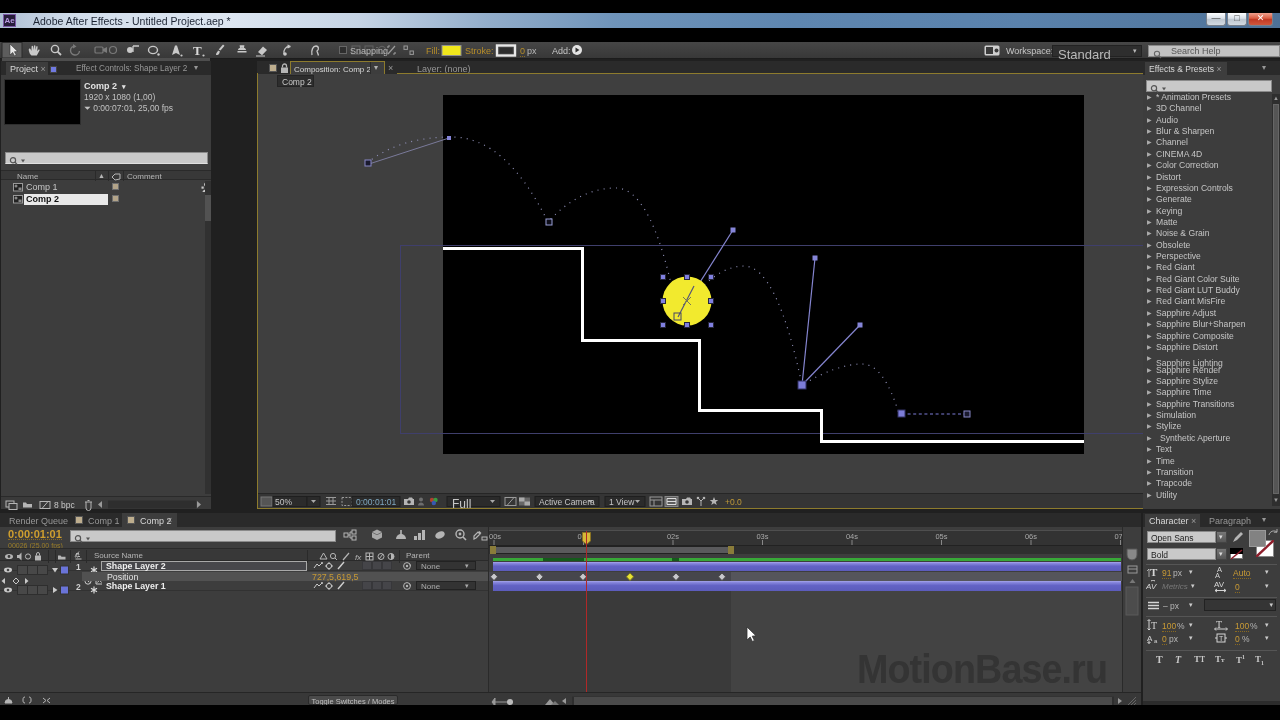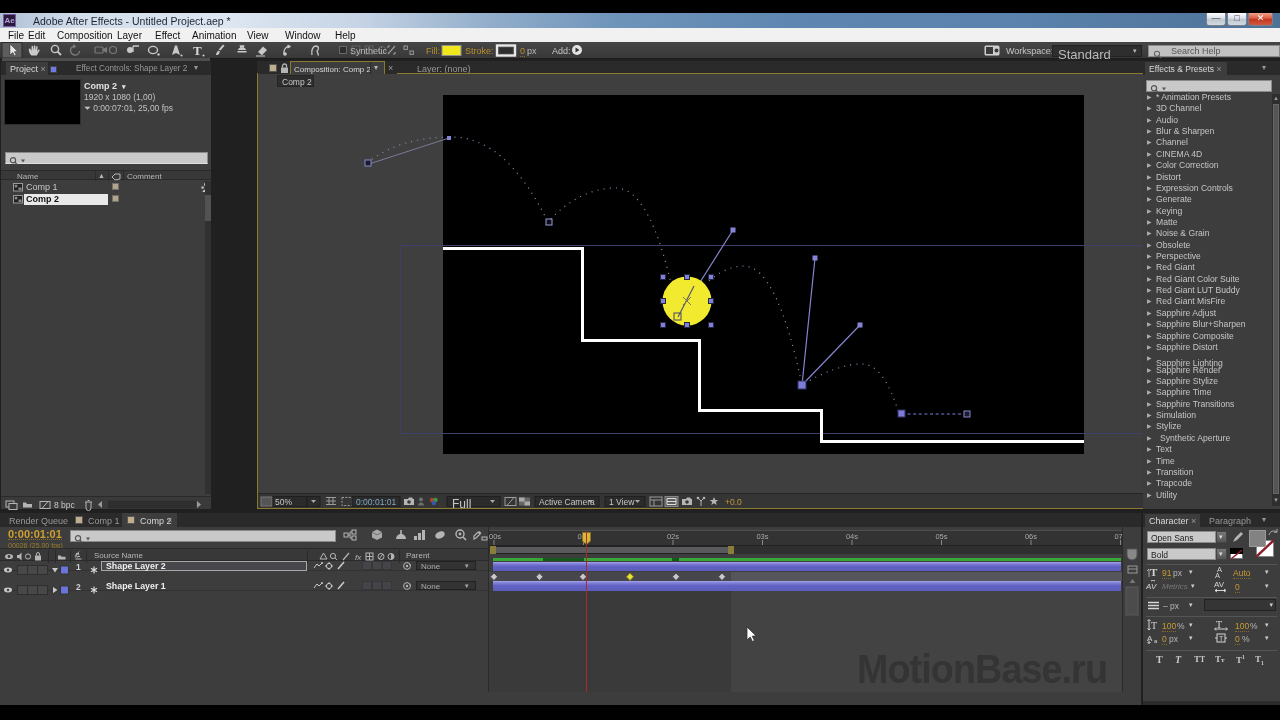--- a/index.html
+++ b/index.html
@@ -33,31 +33,20 @@
 <body>
 <div id="stage">
 
   <div id="base" class="abs"></div>
   <div id="titlebar" class="abs"></div>
   <div id="aeicon" class="abs">Ae</div>
   <div id="title-text" class="abs">Adobe After Effects - Untitled Project.aep *</div>
   <div class="abs winbtn" style="left:1206px;width:20px;">—</div>
   <div class="abs winbtn" style="left:1227px;width:20px;">□</div>
   <div class="abs winbtn" id="btn-close" style="left:1248px;width:25px;">✕</div>
-  <div id="menubar" class="abs">
-    <span class="menu" style="left:8px;">File</span>
-    <span class="menu" style="left:28px;">Edit</span>
-    <span class="menu" style="left:57px;">Composition</span>
-    <span class="menu" style="left:117px;">Layer</span>
-    <span class="menu" style="left:155px;">Effect</span>
-    <span class="menu" style="left:192px;">Animation</span>
-    <span class="menu" style="left:247px;">View</span>
-    <span class="menu" style="left:285px;">Window</span>
-    <span class="menu" style="left:335px;">Help</span>
-  </div>
   <div id="toolbar" class="abs">
     <svg width="1280" height="17" style="position:absolute;left:0;top:0;">
 
       <rect x="2" y="0.5" width="20" height="15.5" fill="#5d5d5d" stroke="#2a2a2a"></rect>
       <path d="M10 2 L10 13 L12.7 10.4 L14.6 14 L16.2 13.1 L14.4 9.7 L17.6 9.4 Z" fill="#e8e8e8" stroke="#222" stroke-width="0.5"></path>
 
       <path d="M30 12 C29 9 28 7 29.5 6.5 C30.6 6.2 31 8 31.4 9 L31.6 4.4 C31.6 3.4 33 3.4 33.1 4.4 L33.4 8 L34 3.8 C34.2 2.9 35.4 3 35.4 3.9 L35.5 8 L36.3 4.6 C36.6 3.7 37.7 4 37.6 4.9 L37.2 9.2 L38.3 7.8 C39 7 40 7.6 39.5 8.6 C38.7 10.2 37.7 12 36.8 13.5 L31.5 13.5 Z" fill="#c9c9c9"></path>
 
       <circle cx="55" cy="7" r="3.6" fill="none" stroke="#c9c9c9" stroke-width="1.4"></circle>
       <line x1="57.6" y1="9.6" x2="61" y2="13" stroke="#c9c9c9" stroke-width="1.8"></line>
@@ -104,21 +93,21 @@
       <rect x="410" y="9" width="3.4" height="3.4" fill="none" stroke="#9a9a9a"></rect>
 
       <rect x="442" y="3.5" width="19" height="10" fill="#f0e71c" stroke="#8f8f8f"></rect>
 
       <rect x="497" y="3.5" width="18" height="10" fill="none" stroke="#e8e8e8" stroke-width="2.4"></rect>
       <rect x="499.5" y="6" width="13" height="5" fill="#2e2e2e"></rect>
 
       <circle cx="577" cy="8" r="5" fill="#e4e4e4"></circle>
       <path d="M575.5 5.5 L579.5 8 L575.5 10.5 Z" fill="#333"></path>
     </svg>
-    <span class="abs" style="left:350px;top:4px;font-size:9px;color:#b9b9b9;">Synthetic</span>
+    <span class="abs" style="left:350px;top:4px;font-size:9px;color:#b9b9b9;">Snapping</span>
     <span class="abs" style="left:426px;top:4px;font-size:9px;color:#b78d28;">Fill:</span>
     <span class="abs" style="left:465px;top:4px;font-size:9px;color:#b78d28;">Stroke:</span>
     <span class="abs" style="left:520px;top:4px;font-size:9px;color:#b78d28;border-bottom:1px dotted #8a6a20;">0</span>
     <span class="abs" style="left:527px;top:4px;font-size:9px;color:#b9b9b9;">px</span>
     <span class="abs" style="left:552px;top:4px;font-size:9px;color:#c6c6c6;">Add:</span>
     <svg class="abs" style="left:984px;top:3px;" width="16" height="11">
         <rect x="0.5" y="0.5" width="15" height="10" rx="1.5" fill="#cfcfcf"></rect>
         <rect x="2" y="2" width="7" height="7" fill="#3a3a3a"></rect>
         <circle cx="12.5" cy="5.5" r="2" fill="#3a3a3a"></circle>
       </svg>
@@ -671,20 +660,33 @@
       <svg class="abs" style="left:400px;top:0px;" width="16" height="10">
           <circle cx="7" cy="5" r="3.4" fill="none" stroke="#b5b5b5"></circle>
           <circle cx="7" cy="5" r="1.2" fill="#b5b5b5"></circle>
           <path d="M10.4 5 a3.4 3.4 0 0 0 -1 -2.4" stroke="#b5b5b5" fill="none"></path>
         </svg>
       <div class="abs" style="left:416px;top:0px;width:60px;height:9px;background:#333;border:1px solid #222;">
         <span class="abs" style="left:4px;top:0px;font-size:8px;color:#aaa;">None</span>
         <span class="abs" style="left:48px;top:0px;font-size:7px;color:#aaa;">▾</span>
       </div>
     </div>
+    <div class="abs" style="left:0;top:58.5px;width:488px;height:9.7px;">
+      <div class="abs" style="left:82px;top:0;width:406px;height:9.7px;background:#515151;"></div>
+      <svg width="488" height="10">
+        <path d="M5 2 l-3.5 3 l3.5 3 z" fill="#c9c9c9"></path>
+        <path d="M16 2 l3 3 l-3 3 l-3 -3 Z" fill="none" stroke="#c9c9c9"></path>
+        <path d="M25 2 l3.5 3 l-3.5 3 z" fill="#c9c9c9"></path>
+        <circle cx="88" cy="5.2" r="3" fill="none" stroke="#c9c9c9"></circle>
+          <path d="M88 3.4 v1.8 l1.4 1 M86.8 1.6 h2.4" stroke="#c9c9c9" fill="none"></path>
+        <path d="M96 2 v6 h6 M97.5 6.5 l2 -2.5 l2 2.5" stroke="#c9c9c9" fill="none"></path>
+      </svg>
+      <span class="abs" style="left:107px;top:0px;font-size:8.8px;color:#e4e4e4;">Position</span>
+      <span class="abs" style="left:312px;top:0px;font-size:8.8px;color:#c89a35;">727,5,619,5</span>
+    </div>
     <div class="abs" style="left:0;top:68.2px;width:488px;height:10.2px;border-bottom:1px solid #323232;">
       <svg width="488" height="10">
         <path d="M4 5 a4 2.4 0 0 1 8 0 a4 2.4 0 0 1 -8 0 Z" fill="#c9c9c9"></path>
           <circle cx="8" cy="5" r="1.3" fill="#444"></circle>
         <g fill="#484848" stroke="#2e2e2e">
             <rect x="17.5" y="0.5" width="10" height="9"></rect>
             <rect x="27.5" y="0.5" width="10" height="9"></rect>
             <rect x="37.5" y="0.5" width="10" height="9"></rect>
           </g>
         <path d="M53 2 l4.5 3 l-4.5 3 Z" fill="#c9c9c9"></path>
@@ -713,20 +715,37 @@
       <div class="abs" style="left:416px;top:0px;width:60px;height:9px;background:#333;border:1px solid #222;">
         <span class="abs" style="left:4px;top:0px;font-size:8px;color:#aaa;">None</span>
         <span class="abs" style="left:48px;top:0px;font-size:7px;color:#aaa;">▾</span>
       </div>
     </div>
 
     <svg class="abs" style="left:745px;top:113px;" width="14" height="18">
         <path d="M2 1 L2 14 L5.2 11 L7.4 15.5 L9.4 14.4 L7.2 10.2 L11 9.8 Z" fill="#fff" stroke="#333" stroke-width="0.8"></path>
       </svg>
 
+    <div class="abs" style="left:0;top:179px;width:1141px;height:13px;background:#383838;border-top:1px solid #262626;">
+      <svg width="1141" height="13">
+        <path d="M5 9 a3.5 3.5 0 0 1 7 0 Z M8.5 3 v3" stroke="#b5b5b5" fill="#b5b5b5"></path>
+        <path d="M25 3 c-2 0 -2 1.5 -2 3 s0 3 2 3 M29 3 c2 0 2 1.5 2 3 s0 3 -2 3" stroke="#b5b5b5" fill="none"></path>
+        <path d="M43 4 l3 2.5 l-3 2.5 M50 4 l-3 2.5 l3 2.5" stroke="#b5b5b5" fill="none"></path>
+        <path d="M492 8 l3 -4 l0 8 z M495 8 h18" stroke="#999" fill="#999"></path>
+        <circle cx="510" cy="8" r="3" fill="#bbb"></circle>
+        <path d="M545 11 l5 -6 l5 6 Z" fill="#999"></path>
+          <path d="M551 11 l4 -4 l4 4 Z" fill="#777"></path>
+        <path d="M566 4 l-4 3 l4 3 z" fill="#999"></path>
+        <rect x="572" y="2.5" width="542" height="9" fill="#2e2e2e"></rect>
+        <rect x="574" y="3" width="538" height="8" fill="#4a4a4a"></rect>
+        <path d="M1118 4 l4 3 l-4 3 z" fill="#999"></path>
+        <path d="M1128 11 l8 -8 M1131 11 l5 -5 M1134 11 l2 -2" stroke="#666"></path>
+      </svg>
+      <div class="abs" style="left:308px;top:2px;width:90px;height:10px;background:#4a4a4a;border:1px solid #2a2a2a;border-radius:2px;font-size:7.5px;color:#c0c0c0;text-align:center;padding-top:1px;">Toggle Switches / Modes</div>
+    </div>
   </div>
   <div id="char-panel" class="abs panel" style="left:1143px;top:513px;width:142px;height:192px;">
     <div class="abs tabbar" style="left:0;top:0;width:137px;height:14px;"></div>
     <div class="abs tab-active" style="left:2px;top:1px;width:55px;height:13px;font-size:9px;padding:1.5px 0 0 4px;">Character <span style="color:#999;">×</span></div>
     <span class="abs dim" style="left:66px;top:2.5px;font-size:9px;">Paragraph</span>
     <div class="abs dim" style="left:119px;top:2px;font-size:8px;">▾</div>
 
     <div class="abs" style="left:4px;top:18px;width:69px;height:12px;background:#c9c9c9;border:1px solid #8a8a8a;font-size:8.5px;color:#222;padding:1px 0 0 3px;">Open Sans</div>
     <div class="abs" style="left:73px;top:18px;width:11px;height:12px;background:linear-gradient(#777,#555);border:1px solid #444;">
         <span style="position:absolute;left:2px;top:1px;font-size:7px;color:#ddd;">▾</span>

